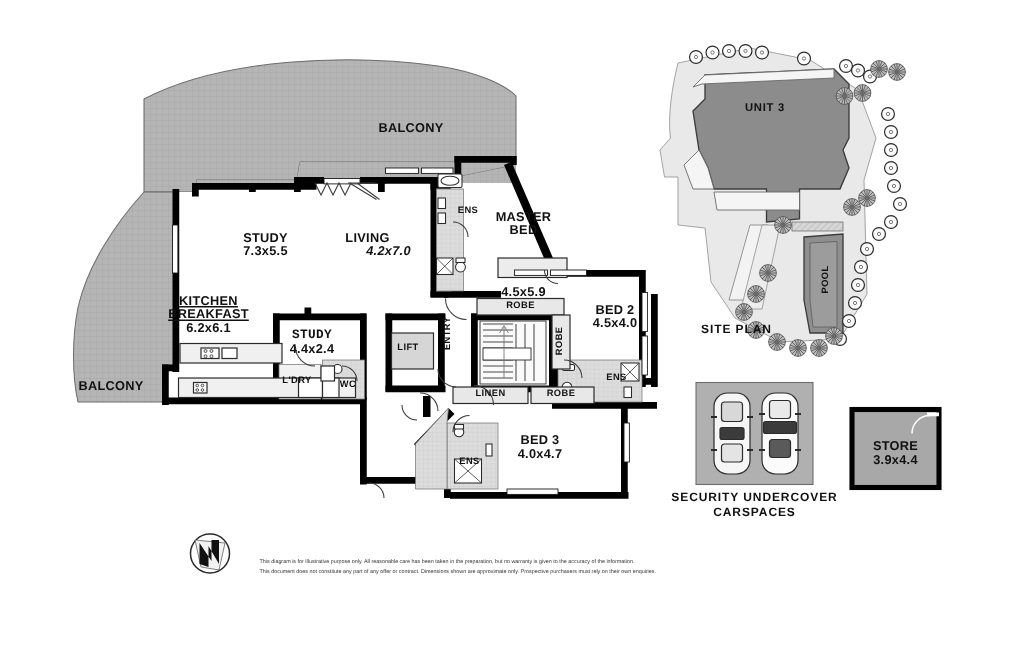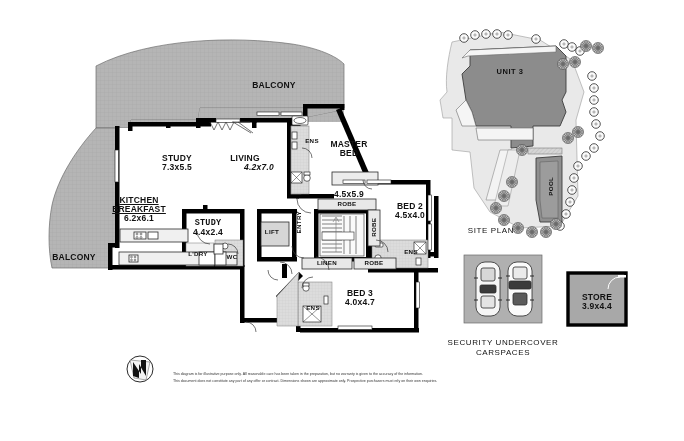--- a/index.html
+++ b/index.html
@@ -24,21 +24,21 @@
     color: #111111;
     text-align: center;
     line-height: 1.05;
     white-space: pre;
     letter-spacing: 0.2px;
     pointer-events: none;
   }
   .room-name { font-size: 8.5px; font-weight: 700; }
   .room-dim  { font-size: 8.5px; font-weight: 700; }
   .small-cap { font-size: 6.2px; font-weight: 700; letter-spacing: .3px; }
-  .site-cap  { font-size: 8px;  font-weight: 400; letter-spacing: .6px; margin-top: 11px; }
+  .site-cap  { font-size: 8px;  font-weight: 700; letter-spacing: .6px; }
   .unit-cap  { font-size: 7.5px; font-weight: 700; letter-spacing: .5px; }
   .rot90  { transform: rotate(-90deg); transform-origin: center center; }
 
   .disclaimer {
     position: absolute;
     left: 173px; top: 371px;
     width: 360px;
     font-size: 3.6px;
     line-height: 1.85;
     color: #333333;

